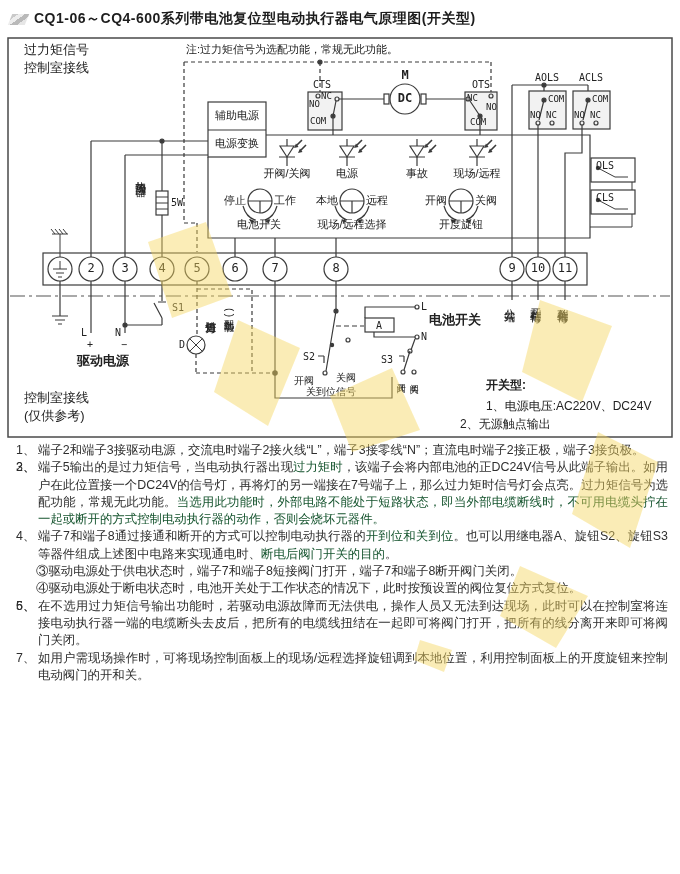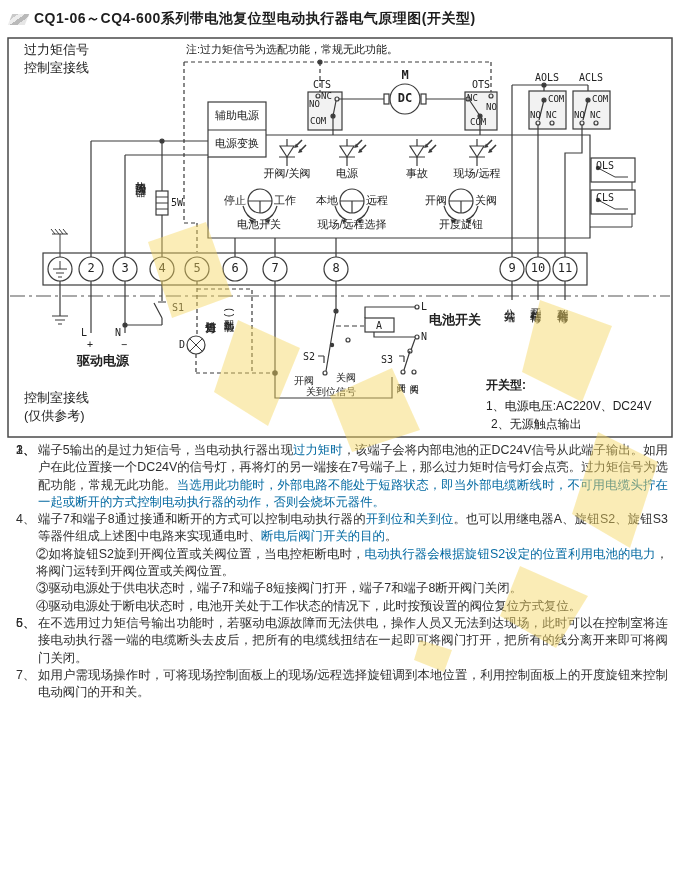--- a/index.html
+++ b/index.html
@@ -20,21 +20,21 @@
   .mono { font-family:"DejaVu Sans Mono", monospace; }
   .b { font-weight:bold; }
   .f13 { font-size:13px; } .f12 { font-size:12px; } .f10 { font-size:10px; } .f9 { font-size:9px; }
   
   .notes { position:absolute; left:16px; right:12px; top:442px; font-size:12.4px; line-height:17.3px; }
   .notes-title { font-weight:bold; font-size:13px; margin-bottom:3px; color:#222; }
   .ins { position:relative; padding-left:22px; text-align:justify; }
   .ins .mk { position:absolute; left:0; top:0; }
   .ins.sub { padding-left:20px; }
   .ins.sub2 { padding-left:22px; }
-  .red { color:#0369a1; }
+  .red { color:#14532d; }
   .wm { position:absolute; left:0; top:0; pointer-events:none; z-index:6; }
 </style>
 </head>
 <body>
 
 <div class="page">
 
   <div class="title-row">
     <span class="title-icon"></span>
     <span class="title-text">CQ1-06～CQ4-600系列带电池复位型电动执行器电气原理图(开关型)</span>
@@ -263,33 +263,32 @@
     <div class="dlabel mono f10" style="left:381px;top:354px">S3</div>
     <div class="dlabel v f9" style="left:396px;top:377px;letter-spacing:0">开阀</div>
     <div class="dlabel v f9" style="left:409px;top:377px;letter-spacing:0">关阀</div>
 
     <div class="dlabel v" style="left:503px;top:300px;letter-spacing:1px">公共端</div>
     <div class="dlabel v" style="left:529px;top:300px;letter-spacing:1px">开到位信号</div>
     <div class="dlabel v" style="left:556px;top:300px;letter-spacing:1px">关到位信号</div>
 
     <div class="dlabel f12 b" style="left:486px;top:379px">开关型:</div>
     <div class="dlabel f12" style="left:486px;top:400px">1、电源电压:AC220V、DC24V</div>
-    <div class="dlabel f12" style="left:491px;top:418px">2、无源触点输出</div>
+    <div class="dlabel f12" style="left:460px;top:418px">2、无源触点输出</div>
 
     <div class="dlabel f13" style="left:24px;top:391px">控制室接线</div>
     <div class="dlabel f13" style="left:24px;top:409px">(仅供参考)</div>
   </div>
 
   <div class="notes">
     <div>
-        <div class="ins"><span class="mk">1、</span></div>
+        <div class="ins"><span class="mk">1、</span><span>端子2和端子3接驱动电源，交流电时端子2接火线“L”，端子3接零线“N”；直流电时端子2接正极，端子3接负极。</span></div>
         <div class="ins"><span class="mk">2、</span></div>
         <div class="ins"><span class="mk">3、</span><span>端子5输出的是过力矩信号，当电动执行器出现</span><span class="red">过力矩时</span><span>，该端子会将内部电池的正DC24V信号从此端子输出。如用户在此位置接一个DC24V的信号灯，再将灯的另一端接在7号端子上，那么过力矩时信号灯会点亮。过力矩信号为选配功能，常规无此功能。</span><span class="red">当选用此功能时，外部电路不能处于短路状态，即当外部电缆断线时，不可用电缆头拧在一起或断开的方式控制电动执行器的动作，否则会烧坏元器件。</span></div>
         <div class="ins"><span class="mk">4、</span><span>端子7和端子8通过接通和断开的方式可以控制电动执行器的</span><span class="red">开到位和关到位</span><span>。也可以用继电器A、旋钮S2、旋钮S3等器件组成上述图中电路来实现通电时、</span><span class="red">断电后阀门开关的目的</span><span>。</span></div>
-        <div class="ins sub"><span>②如将旋钮S2旋到开阀位置或关阀位置，当电控柜断电时，</span><span class="red">电动执行器会根据旋钮S2设定的位置利用电池的电力</span><span>，将阀门运转到开阀位置或关阀位置。</span></div>
         <div class="ins sub"><span>③驱动电源处于供电状态时，端子7和端子8短接阀门打开，端子7和端子8断开阀门关闭。</span></div>
         <div class="ins sub"><span>④驱动电源处于断电状态时，电池开关处于工作状态的情况下，此时按预设置的阀位复位方式复位。</span></div>
         <div class="ins"><span class="mk">5、</span></div>
         <div class="ins"><span class="mk">6、</span><span>在不选用过力矩信号输出功能时，若驱动电源故障而无法供电，操作人员又无法到达现场，此时可以在控制室将连接电动执行器一端的电缆断头去皮后，把所有的电缆线扭结在一起即可将阀门打开，把所有的线分离开来即可将阀门关闭。</span></div>
         <div class="ins"><span class="mk">7、</span><span>如用户需现场操作时，可将现场控制面板上的现场/远程选择旋钮调到本地位置，利用控制面板上的开度旋钮来控制电动阀门的开和关。</span></div>
       </div>
   </div>
 
   <svg class="wm" width="680" height="874" viewBox="0 0 680 874">
     <g fill="#f6d75f" opacity="0.45">

